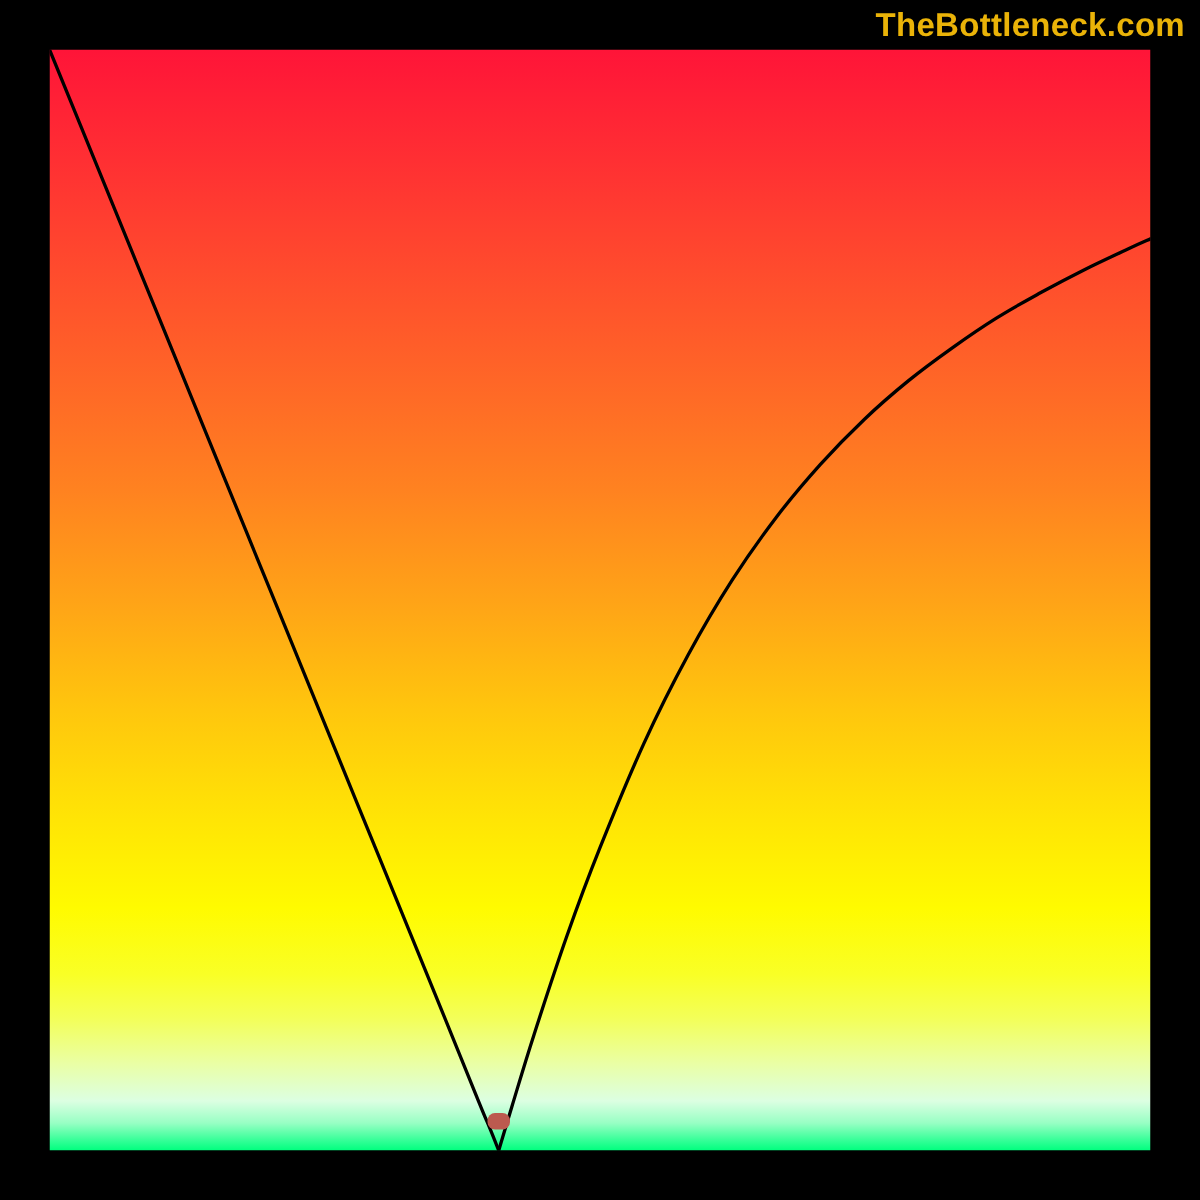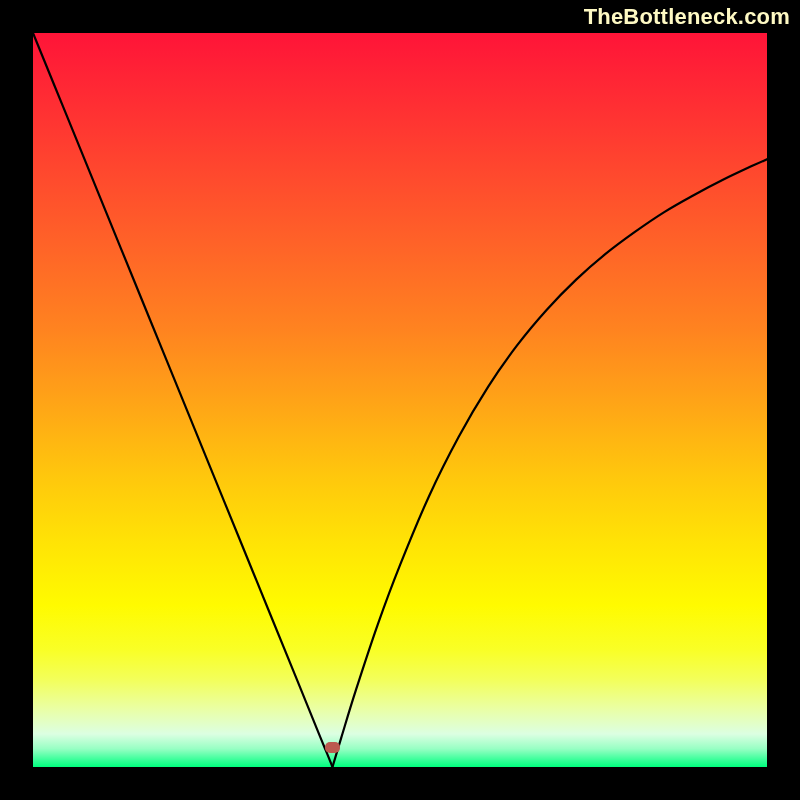--- a/index.html
+++ b/index.html
@@ -18,21 +18,21 @@
     width: 800px;
     height: 800px;
     background: #000000;
   }
   .watermark {
     position: absolute;
     top: 4px;
     right: 10px;
     font-size: 22px;
     font-weight: 600;
-    color: #fef9c3;
+    color: #eab308;
     letter-spacing: 0.2px;
   }
   .plot-area {
     position: absolute;
     left: 33px;
     top: 33px;
     width: 734px;
     height: 734px;
   }
   .plot-area svg {

